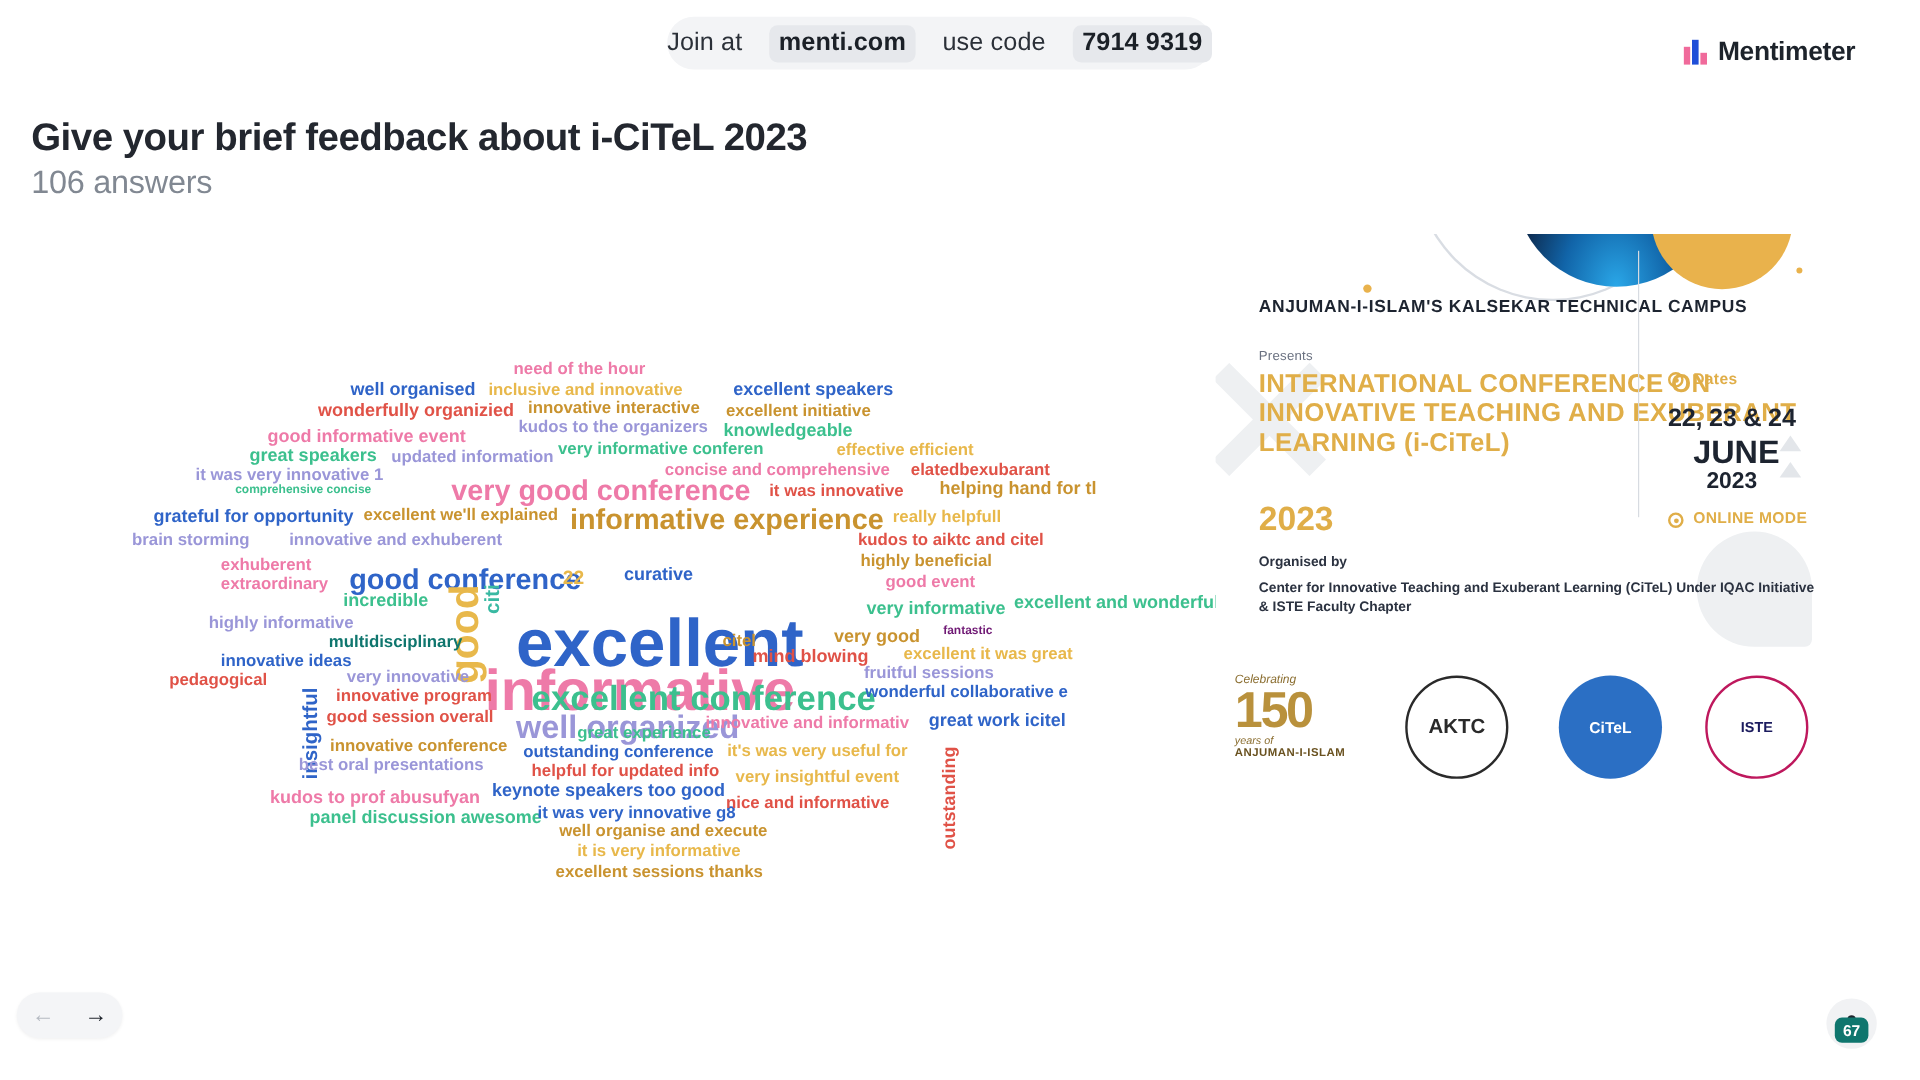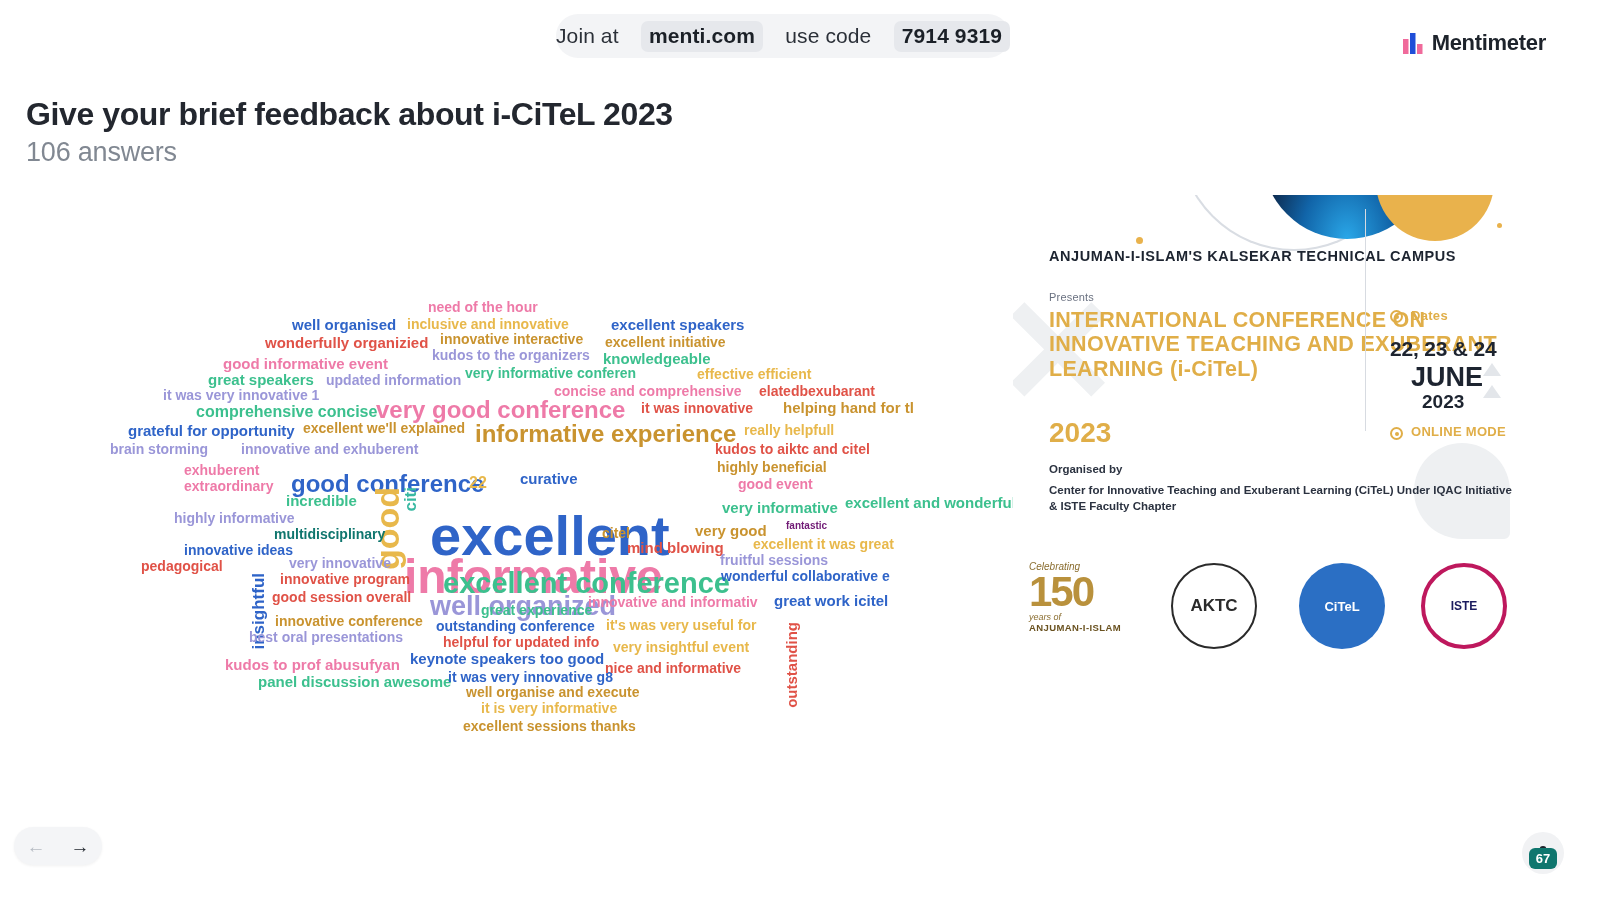--- a/index.html
+++ b/index.html
@@ -112,21 +112,21 @@
   .lg { position: absolute; }
   .lg-150 { left: 8px; top: 4px; width: 132px; }
   .lg-150 .celeb { font-size: 10px; color: #8a6d2f; font-style: italic; }
   .lg-150 .num { font-size: 42px; font-weight: 700; color: #b9913c; line-height: .95; letter-spacing: -2px; }
   .lg-150 .yrs { font-size: 9px; color: #8a6d2f; font-style: italic; }
   .lg-150 .anj { font-size: 9.5px; font-weight: 700; color: #6a5220; letter-spacing: .4px; }
   .seal { border-radius: 50%; display: flex; align-items: center; justify-content: center;
           font-weight: 700; text-align: center; }
   .seal-aktc { left: 150px; top: 6px; width: 86px; height: 86px; border: 2px solid #2a2a2a; color: #2a2a2a; font-size: 17px; }
   .seal-citel { left: 278px; top: 6px; width: 86px; height: 86px; background: #2b6fc4; color: #ffffff; font-size: 13px; }
-  .seal-iste { left: 400px; top: 6px; width: 86px; height: 86px; border: 4px solid #be185d; color: #1b1b5e; font-size: 12px; }
+  .seal-iste { left: 400px; top: 6px; width: 86px; height: 86px; border: 2px solid #be185d; color: #1b1b5e; font-size: 12px; }
 
   
   .nav-pill {
     position: absolute; left: 14px; bottom: 35px;
     width: 88px; height: 38px; background: #f4f5f7; border-radius: 19px;
     display: flex; align-items: center; justify-content: space-around;
     box-shadow: 0 1px 3px rgba(0,0,0,.06);
   }
   .nav-arrow { font-size: 19px; line-height: 1; cursor: pointer; }
   .nav-arrow.prev { color: #b6bbc3; }
@@ -188,21 +188,21 @@
       <span class="w" style="left: 407px; top: 127px; font-size: 14px; color: rgb(232, 184, 75);">inclusive and innovative</span>
       <span class="w" style="left: 440px; top: 142px; font-size: 14px; color: rgb(201, 147, 47);">innovative interactive</span>
       <span class="w" style="left: 432px; top: 158px; font-size: 14px; color: rgb(154, 150, 216);">kudos to the organizers</span>
       <span class="w" style="left: 465px; top: 176px; font-size: 14px; color: rgb(60, 192, 142);">very informative conferen</span>
       <span class="w" style="left: 292px; top: 127px; font-size: 15px; color: rgb(47, 100, 200);">well organised</span>
       <span class="w" style="left: 265px; top: 145px; font-size: 15px; color: rgb(224, 82, 71);">wonderfully organizied</span>
       <span class="w" style="left: 223px; top: 166px; font-size: 15px; color: rgb(238, 122, 168);">good informative event</span>
       <span class="w" style="left: 208px; top: 182px; font-size: 15px; color: rgb(60, 192, 142);">great speakers</span>
       <span class="w" style="left: 326px; top: 183px; font-size: 14px; color: rgb(154, 150, 216);">updated information</span>
       <span class="w" style="left: 163px; top: 198px; font-size: 14px; color: rgb(154, 150, 216);">it was very innovative 1</span>
-      <span class="w" style="left: 196px; top: 214px; font-size: 16px; color: rgb(60, 192, 142);">comprehensive concise</span>
+      <span class="w" style="left: 196px; top: 214px; font-size: 10px; color: rgb(60, 192, 142);">comprehensive concise</span>
       <span class="w" style="left: 128px; top: 233px; font-size: 15px; color: rgb(47, 100, 200);">grateful for opportunity</span>
       <span class="w" style="left: 303px; top: 231px; font-size: 14px; color: rgb(201, 147, 47);">excellent we'll explained</span>
       <span class="w" style="left: 110px; top: 252px; font-size: 14px; color: rgb(154, 150, 216);">brain storming</span>
       <span class="w" style="left: 241px; top: 252px; font-size: 14px; color: rgb(154, 150, 216);">innovative and exhuberent</span>
       <span class="w" style="left: 184px; top: 273px; font-size: 14px; color: rgb(238, 122, 168);">exhuberent</span>
       <span class="w" style="left: 184px; top: 289px; font-size: 14px; color: rgb(238, 122, 168);">extraordinary</span>
       <span class="w" style="left: 286px; top: 303px; font-size: 15px; color: rgb(60, 192, 142);">incredible</span>
       <span class="w" style="left: 174px; top: 321px; font-size: 14px; color: rgb(154, 150, 216);">highly informative</span>
       <span class="w" style="left: 251px; top: 337px; font-size: 14px; color: #0f766e; margin-left: 23px;">multidisciplinary</span>
       <span class="w" style="left: 184px; top: 353px; font-size: 14px; color: rgb(47, 100, 200);">innovative ideas</span>

